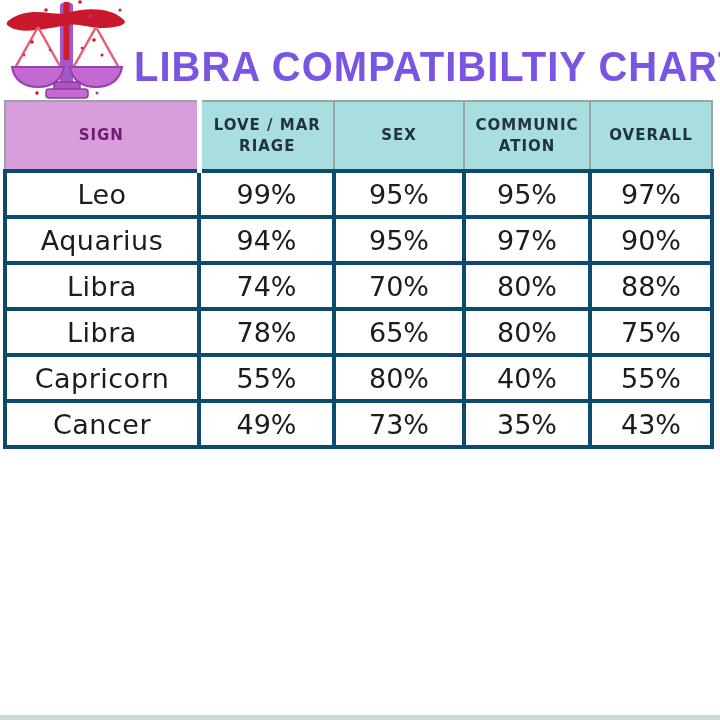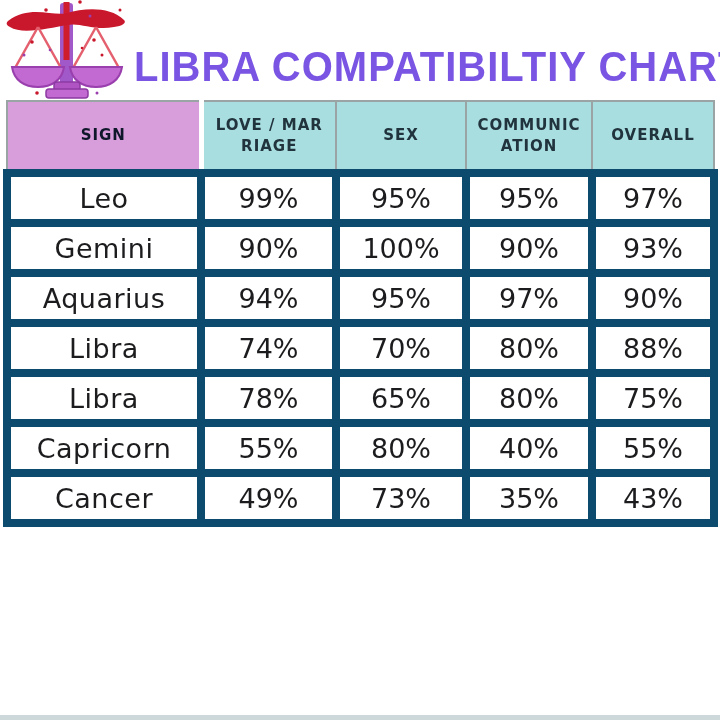--- a/index.html
+++ b/index.html
@@ -26,27 +26,27 @@
     border-collapse:collapse;table-layout:fixed;
     margin-left:3px;width:707px;
   }
   thead th{
     height:63px;background:#a9dee0;color:#21333c;
     font-size:15px;font-weight:bold;letter-spacing:1px;
     border:2px solid #9aa4a4;padding:2px 6px;line-height:1.4;
     word-break:break-all;text-align:center;vertical-align:middle;
   }
   thead th.sign-th{
-    background:#d89ddb;color:#0f172a;
+    background:#d89ddb;color:#701a75;
     border-right:5px solid #ffffff;word-break:normal;
   }
   tbody td{
     height:42px;background:#ffffff;color:#1c1c1e;
     font-size:27px;text-align:center;vertical-align:middle;
-    border:8px solid #0c4a6e;padding:0 4px;line-height:1;
+    border:4px solid #0c4a6e;padding:0 4px;line-height:1;
     white-space:nowrap;overflow:hidden;
   }
   tbody td.sign-cell{letter-spacing:0.5px;}
   .bottom-strip{
     position:absolute;left:0;bottom:0;width:720px;height:5px;
     background:#ccd8d9;
   }
 </style>
 </head>
 <body>
@@ -109,27 +109,20 @@
     </thead>
     <tbody>
       <tr>
         <td class="sign-cell">Leo</td>
         <td>99%</td>
         <td>95%</td>
         <td>95%</td>
         <td>97%</td>
       </tr>
       <tr>
-        <td class="sign-cell">Gemini</td>
-        <td>90%</td>
-        <td>100%</td>
-        <td>90%</td>
-        <td>93%</td>
-      </tr>
-      <tr>
         <td class="sign-cell">Aquarius</td>
         <td>94%</td>
         <td>95%</td>
         <td>97%</td>
         <td>90%</td>
       </tr>
       <tr>
         <td class="sign-cell">Libra</td>
         <td>74%</td>
         <td>70%</td>

